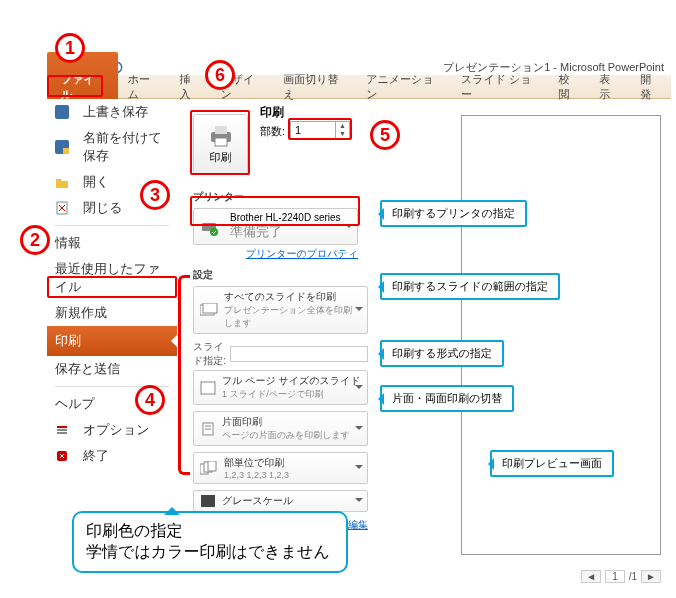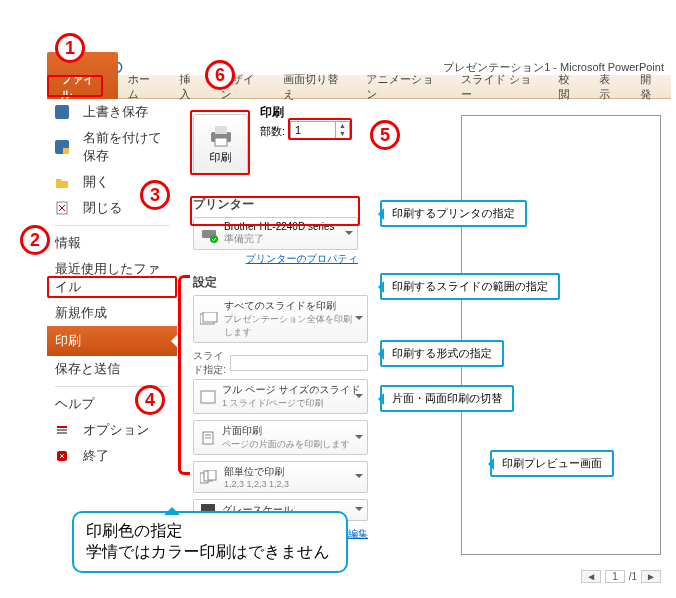--- a/index.html
+++ b/index.html
@@ -15,26 +15,26 @@
 .bs-item.sel{background:linear-gradient(#e06a2a,#c84f10);color:#fff;padding:6px 8px;position:relative}
 .bs-item.sel:after{content:"";position:absolute;right:0;top:50%;margin-top:-6px;border:6px solid transparent;border-right-color:#fff}
 .bs-sep{border-top:1px solid #ddd;margin:4px 8px}
 .bs-icon{width:14px;height:14px;flex-shrink:0}
 .mid{position:absolute;left:185px;top:99px;width:250px;bottom:5px}
 .printbtn{position:absolute;left:8px;top:15px;width:55px;height:60px;border:1px solid #ccc;border-radius:3px;background:linear-gradient(#fff,#eee);display:flex;flex-direction:column;align-items:center;justify-content:center;gap:2px}
 .copies-lbl{position:absolute;left:75px;top:25px;font-size:11px}
 .copies-spin{position:absolute;left:105px;top:22px;width:60px;height:18px;border:1px solid #aaa;background:#fff;display:flex;align-items:center;padding:0 4px;font-size:11px}
 .copies-spin .arr{position:absolute;right:0;top:0;bottom:0;width:14px;border-left:1px solid #aaa;display:flex;flex-direction:column}
 .copies-spin .arr span{flex:1;font-size:7px;text-align:center;line-height:8px;color:#555}
-.sec-h{font-size:12px;font-weight:bold;margin:15px 0 4px;color:#444}
+.sec-h{font-size:10px;font-weight:bold;margin:9px 0 4px;color:#444}
 .sec-top{position:absolute;left:75px;top:5px;font-size:12px;font-weight:bold}
 .sec-printer{position:absolute;left:8px;top:82px}
-.dd{border:1px solid #ccc;background:linear-gradient(#fff,#f5f5f5);border-radius:2px;padding:3px 6px;display:flex;align-items:center;gap:6px;position:relative;width:165px}
+.dd{border:1px solid #ccc;background:linear-gradient(#fff,#f5f5f5);border-radius:2px;padding:3px 6px;display:flex;align-items:center;gap:12px;position:relative;width:165px}
 .dd .chev{position:absolute;right:4px;top:50%;margin-top:-3px;border:4px solid transparent;border-top-color:#666}
-.dd-sub{font-size:10px;color:#888}
+.dd-sub{font-size:13px;color:#888}
 .link{font-size:10px;color:#06c;text-decoration:underline;text-align:right;display:block;margin-top:2px}
 .sec-set{position:absolute;left:8px;top:160px;width:175px}
 .dd2{border:1px solid #ccc;background:linear-gradient(#fff,#f5f5f5);border-radius:2px;padding:3px 6px;margin-bottom:6px;display:flex;align-items:center;gap:6px;position:relative}
 .dd2 .chev{position:absolute;right:4px;top:50%;margin-top:-3px;border:4px solid transparent;border-top-color:#666}
 .dd2-txt{display:flex;flex-direction:column}
 .dd2-t{font-size:10px;color:#333}
 .dd2-s{font-size:9px;color:#888}
 .slide-spec{font-size:10px;color:#555;margin:2px 0;display:flex;align-items:center;gap:4px}
 .slide-spec input{flex:1;border:1px solid #ccc;height:16px;padding:0 2px;font-size:10px}
 .preview{position:absolute;right:15px;top:115px;width:200px;height:440px;border:1px solid #999;background:#fff}

